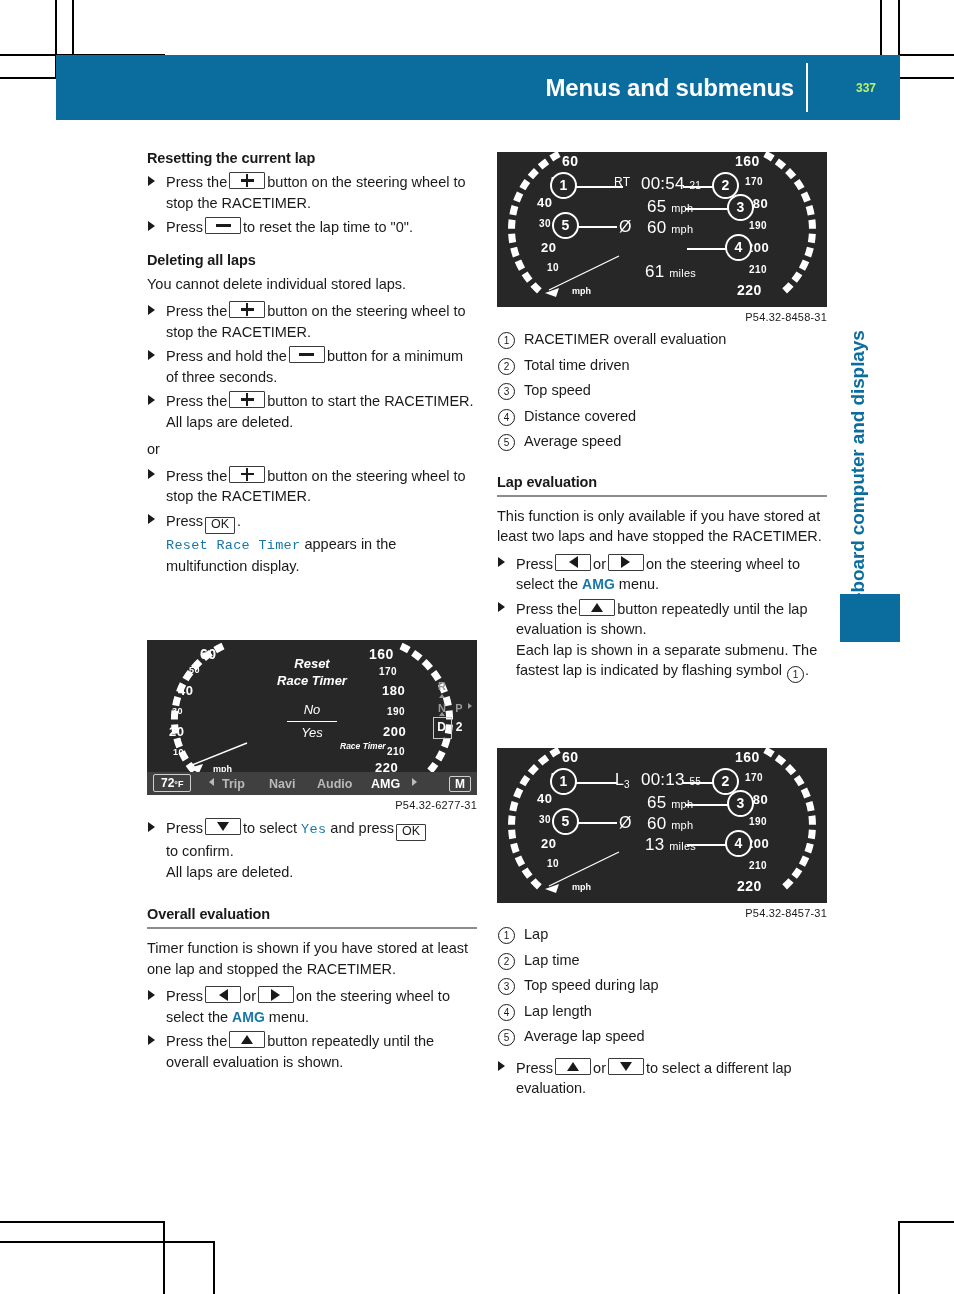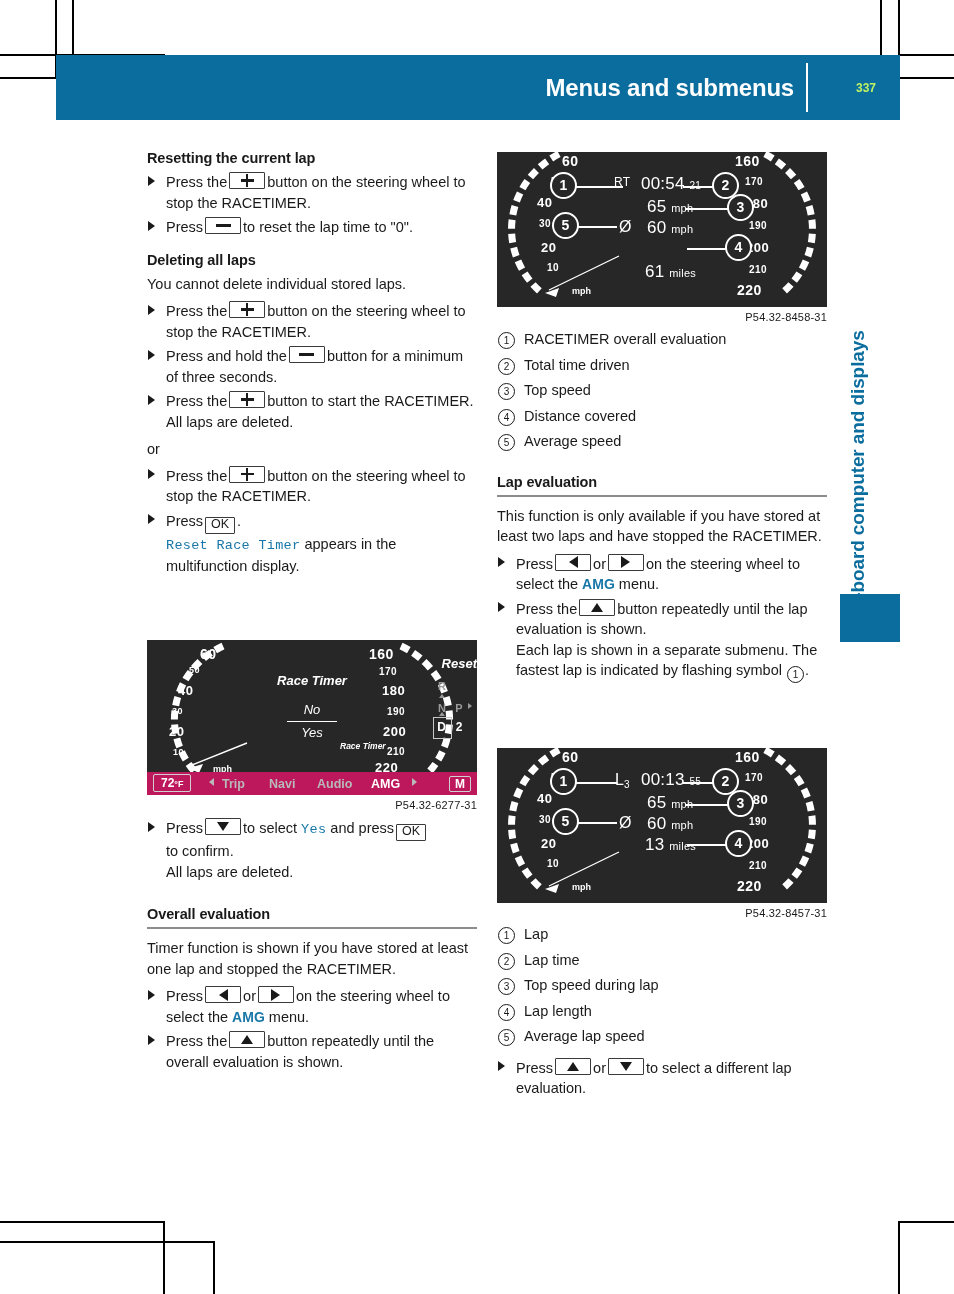--- a/index.html
+++ b/index.html
@@ -127,21 +127,21 @@
     position:absolute;width:27px;height:27px;border-radius:50%;
     background:#272727;border:2.5px solid #fff;color:#fff;
     font-size:14px;font-weight:bold;text-align:center;line-height:22px;
     z-index:4;box-sizing:border-box;
   }
   .lead{position:absolute;height:1.6px;background:#fff;z-index:3;}
   .val{position:absolute;color:#fff;font-size:15px;font-weight:500;letter-spacing:0.2px;}
   .val .u{font-size:11px;}
   .val .sm{font-size:10px;}
   .menubar{
-    position:absolute;left:0;right:0;bottom:0;height:23px;background:#be185d;
+    position:absolute;left:0;right:0;bottom:0;height:23px;background:#404040;
   }
   .menuitem{
     position:absolute;bottom:4px;color:#b9b9b9;font-size:12.5px;font-weight:bold;
   }
   .menuitem.active{color:#fff;}
   .tempbox{
     position:absolute;left:6px;bottom:3px;border:1.5px solid #cfcfcf;
     color:#fff;font-size:12px;font-weight:bold;padding:1px 7px;border-radius:2px;
   }
   .mbox{
@@ -232,21 +232,21 @@
     <div class="cl-txt" style="left:66px;top:124px;font-size:9px;font-weight:bold;">mph</div>
 
     <div class="cl-txt scale-num" style="left:222px;top:6px;font-size:14px;">160</div>
     <div class="cl-txt scale-num sm" style="left:232px;top:26px;font-size:10px;">170</div>
     <div class="cl-txt scale-num" style="left:235px;top:43px;font-size:13px;">180</div>
     <div class="cl-txt scale-num sm" style="left:240px;top:66px;font-size:10px;">190</div>
     <div class="cl-txt scale-num" style="left:236px;top:84px;font-size:13px;">200</div>
     <div class="cl-txt scale-num sm" style="left:240px;top:106px;font-size:10px;">210</div>
     <div class="cl-txt scale-num" style="left:228px;top:120px;font-size:13px;">220</div>
 
-    <div class="resettxt" style="top:16px;text-align:right;">Reset</div>
+    <div class="resettxt" style="top:16px;">Reset</div>
     <div class="resettxt" style="top:33px;">Race Timer</div>
     <div class="resettxt" style="top:62px;font-weight:normal;">No</div>
     <div class="ul-line" style="left:140px;top:81px;width:50px;"></div>
     <div class="resettxt" style="top:85px;font-weight:normal;">Yes</div>
     <div class="cl-txt" style="left:193px;top:101px;font-size:8.5px;font-style:italic;font-weight:bold;">Race Timer</div>
 
     <div class="gearcol" style="left:289px;top:40px;width:12px;">R</div>
     <div class="gearcol" style="left:289px;top:62px;width:12px;">N</div>
     <div class="gearcol" style="left:306px;top:62px;width:12px;">P</div>
     <div style="position:absolute;left:286px;top:77px;width:17px;height:20px;border:1.3px solid #c9c9c9;"></div>

